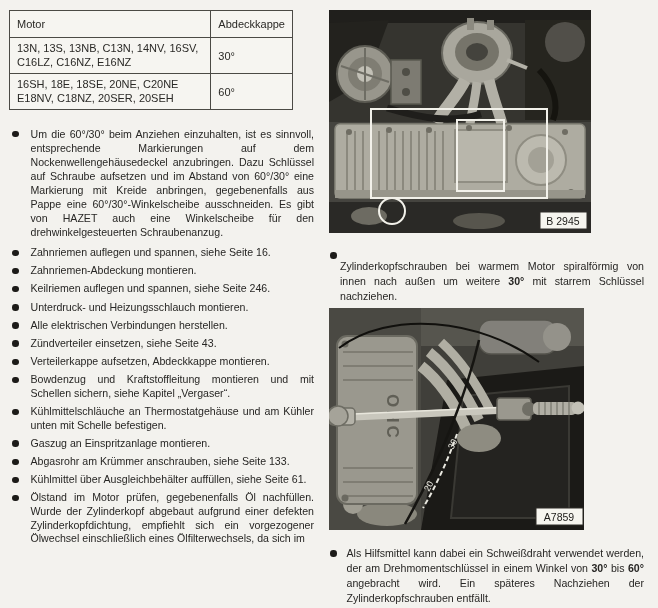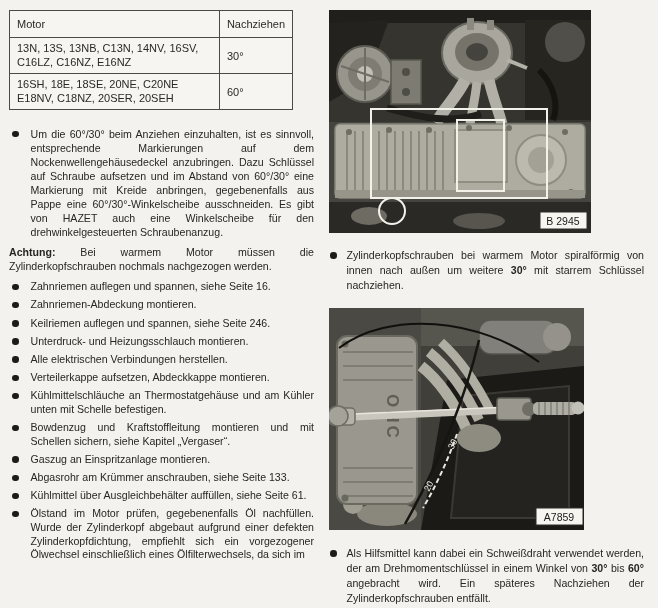--- a/index.html
+++ b/index.html
@@ -39,60 +39,57 @@
   .right-col{position:absolute;left:328px;top:0;width:330px;height:608px;}
   .figure{position:absolute;left:1px;}
   .fig1{top:10px;width:262px;height:223px;}
   .fig2{top:308px;width:255px;height:222px;}
   .figure svg{display:block;}
 
   .cap{position:absolute;left:2px;width:314px;display:flex;
        font-size:10.6px;line-height:15px;text-align:justify;}
   .cap .dot{margin-top:4px;margin-left:0;}
   .cap .ctext{flex:1;margin-left:10px;}
-  .cap1{top:248px;}
+  .cap1{top:248px;flex-direction:column;}
   .cap2{top:546px;}
   .cap b{font-weight:bold;}
 
   .plate{font-size:10.5px;font-family:"Liberation Sans", sans-serif;}
 </style>
 </head>
 <body>
 
 <div class="page">
 
   <div class="left-col">
 
     <table class="spec">
       <tbody>
           <tr>
         <th>Motor</th>
-        <th class="angle-head">Nachziehen</th>
+        <th class="angle-head">Abdeckkappe</th>
       </tr>
       <tr>
         <td class="motor-cell">13N, 13S, 13NB, C13N, 14NV, 16SV,
 C16LZ, C16NZ, E16NZ</td>
         <td class="angle-cell">30°</td>
       </tr>
       <tr>
         <td class="motor-cell">16SH, 18E, 18SE, 20NE, C20NE
 E18NV, C18NZ, 20SER, 20SEH</td>
         <td class="angle-cell">60°</td>
       </tr>
     </tbody>
       </table>
 
     <div class="para">
       <span class="dot"></span>
       <span class="ptext">Um die 60°/30° beim Anziehen einzuhalten, ist es sinnvoll, entsprechende Markierungen auf dem Nockenwellengehäusedeckel anzubringen. Dazu Schlüssel auf Schraube aufsetzen und im Abstand von 60°/30° eine Markierung mit Kreide anbringen, gegebenenfalls aus Pappe eine 60°/30°-Winkelscheibe ausschneiden. Es gibt von HAZET auch eine Winkelscheibe für den drehwinkelgesteuerten Schraubenanzug.</span>
     </div>
 
-    <div class="achtung">
-      <b>Achtung:</b><span> Bei warmem Motor müssen die Zylinderkopfschrauben nochmals nachgezogen werden.</span>
-    </div>
 
     <div class="steps">
       <div class="step">
           <span class="dot"></span>
           <span class="stext">Zahnriemen auflegen und spannen, siehe Seite 16.</span>
         </div>
       <div class="step">
           <span class="dot"></span>
           <span class="stext">Zahnriemen-Abdeckung montieren.</span>
         </div>
@@ -103,29 +100,33 @@
       <div class="step">
           <span class="dot"></span>
           <span class="stext">Unterdruck- und Heizungsschlauch montieren.</span>
         </div>
       <div class="step">
           <span class="dot"></span>
           <span class="stext">Alle elektrischen Verbindungen herstellen.</span>
         </div>
       <div class="step">
           <span class="dot"></span>
+          <span class="stext">Zündverteiler einsetzen, siehe Seite 43.</span>
+        </div>
+      <div class="step">
+          <span class="dot"></span>
           <span class="stext">Verteilerkappe aufsetzen, Abdeckkappe montieren.</span>
         </div>
       <div class="step">
           <span class="dot"></span>
+          <span class="stext">Bowdenzug und Kraftstoffleitung montieren und mit Schellen sichern, siehe Kapitel „Vergaser“.</span>
+        </div>
+      <div class="step">
+          <span class="dot"></span>
           <span class="stext">Kühlmittelschläuche an Thermostatgehäuse und am Kühler unten mit Schelle befestigen.</span>
-        </div>
-      <div class="step">
-          <span class="dot"></span>
-          <span class="stext">Bowdenzug und Kraftstoffleitung montieren und mit Schellen sichern, siehe Kapitel „Vergaser“.</span>
         </div>
       <div class="step">
           <span class="dot"></span>
           <span class="stext">Gaszug an Einspritzanlage montieren.</span>
         </div>
       <div class="step">
           <span class="dot"></span>
           <span class="stext">Abgasrohr am Krümmer anschrauben, siehe Seite 133.</span>
         </div>
       <div class="step">

